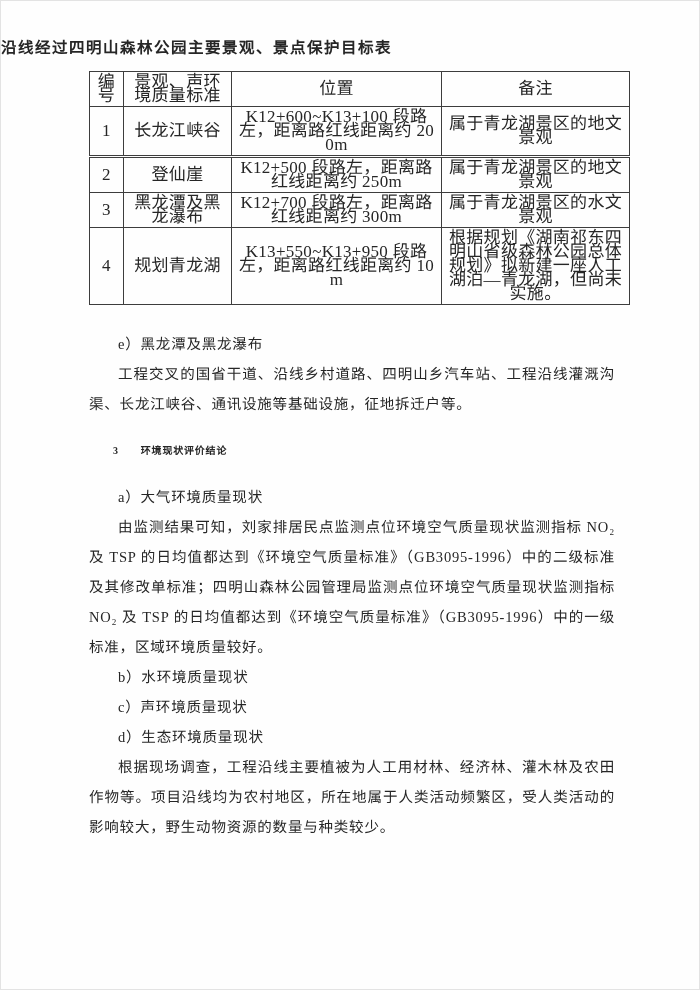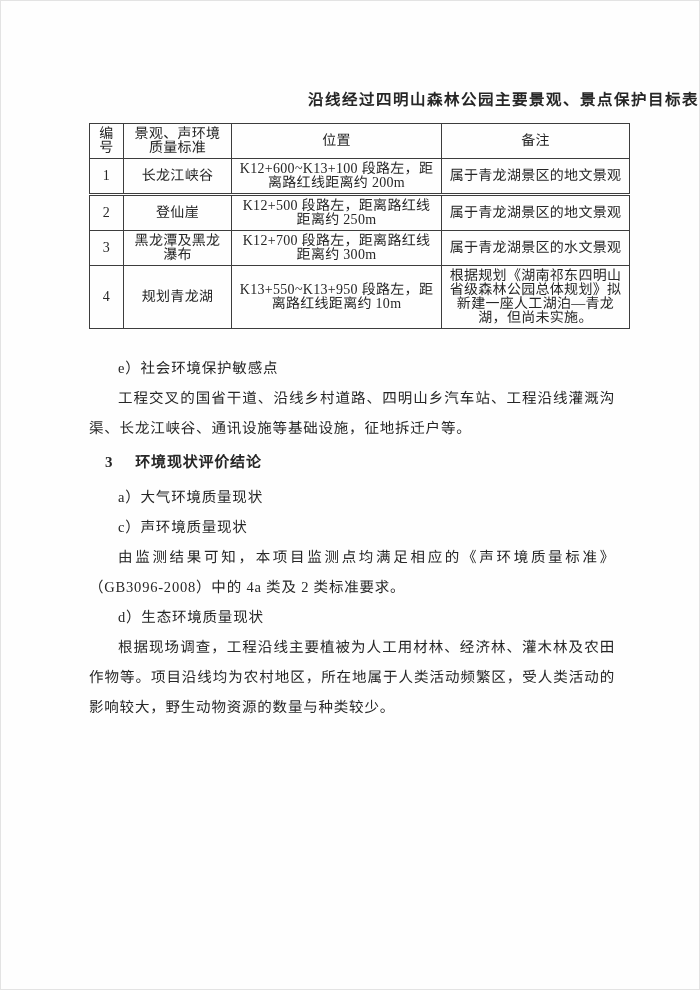--- a/index.html
+++ b/index.html
@@ -13,33 +13,33 @@
     height: 990px;
     box-sizing: border-box;
     background: #fefefe;
     border: 1px solid #e3e3e3;
     color: #262626;
     font-family: "Liberation Serif", "DejaVu Serif", serif;
     overflow: hidden;
   }
   .doc-title {
     margin: 0;
-    padding-top: 88px;
-    text-align: right;
+    padding-top: 36px;
+    text-align: left;
     font-size: 15.5px;
     font-weight: 700;
     letter-spacing: 1.5px;
     line-height: 22px;
   }
   table.targets-table {
     border-collapse: collapse;
     table-layout: fixed;
     width: 540px;
     margin: 12px 0 0 88px;
-    font-size: 14px;
+    font-size: 17px;
   }
   table.targets-table th,
   table.targets-table td {
     border: 1px solid #3d3d3d;
     text-align: center;
     vertical-align: middle;
     padding: 3px 5px;
     line-height: 14px;
     font-weight: 400;
     letter-spacing: 0.3px;
@@ -54,22 +54,22 @@
   .para {
     margin: 0;
     font-size: 14.5px;
     line-height: 30px;
     letter-spacing: 0.8px;
     text-align: justify;
     text-justify: inter-character;
     text-indent: 2em;
   }
   .chapter-heading {
-    margin: 4px;
-    font-size: 15px;
+    margin: 16px;
+    font-size: 10px;
     font-weight: 700;
     line-height: 31px;
     letter-spacing: 0.8px;
     text-indent: 0.4em;
   }
   .chapter-heading .chapter-no {
     display: inline-block;
     margin-right: 22px;
   }
 </style>
@@ -117,29 +117,30 @@
       <tr>
         <td>4</td>
         <td>规划青龙湖</td>
         <td>K13+550~K13+950 段路左，距离路红线距离约 10m</td>
         <td>根据规划《湖南祁东四明山省级森林公园总体规划》拟新建一座人工湖泊—青龙湖，但尚未实施。</td>
       </tr>
     </tbody>
   </table>
 
   <div class="body-text">
-    <p class="para">e）社会环境保护敏感点</p>
+    <p class="para">e）黑龙潭及黑龙瀑布</p>
     <p class="para">工程交叉的国省干道、沿线乡村道路、四明山乡汽车站、工程沿线灌溉沟渠、长龙江峡谷、通讯设施等基础设施，征地拆迁户等。</p>
 
     <p class="chapter-heading"><span class="chapter-no">3</span><span>环境现状评价结论</span></p>
 
     <p class="para">a）大气环境质量现状</p>
+    <p class="para">由监测结果可知，刘家排居民点监测点位环境空气质量现状监测指标 NO₂ 及 TSP 的日均值都达到《环境空气质量标准》（GB3095-1996）中的二级标准及其修改单标准；四明山森林公园管理局监测点位环境空气质量现状监测指标 NO₂ 及 TSP 的日均值都达到《环境空气质量标准》（GB3095-1996）中的一级标准，区域环境质量较好。</p>
 
+    <p class="para">b）水环境质量现状</p>
 
     <p class="para">c）声环境质量现状</p>
-    <p class="para">由监测结果可知，本项目监测点均满足相应的《声环境质量标准》（GB3096-2008）中的 4a 类及 2 类标准要求。</p>
 
     <p class="para">d）生态环境质量现状</p>
     <p class="para">根据现场调查，工程沿线主要植被为人工用材林、经济林、灌木林及农田作物等。项目沿线均为农村地区，所在地属于人类活动频繁区，受人类活动的影响较大，野生动物资源的数量与种类较少。</p>
 
   </div>
 
 </div>
 
 </body></html>

